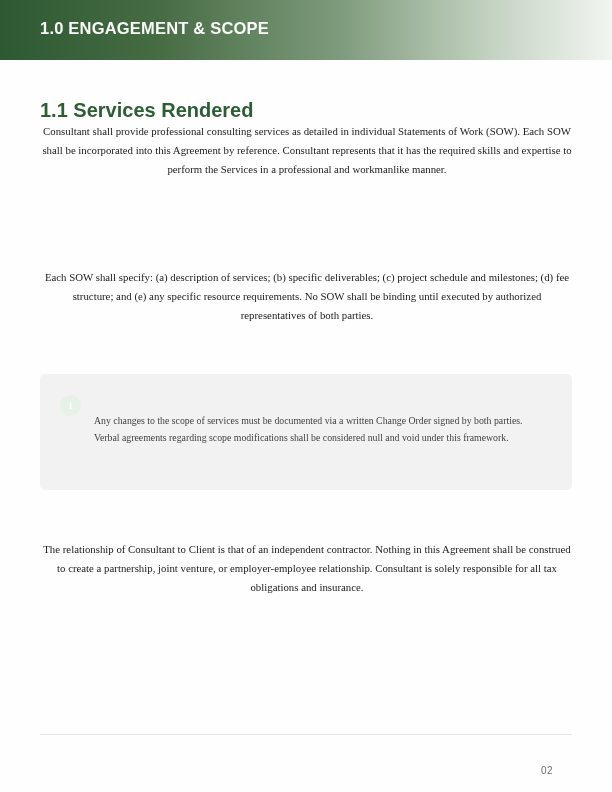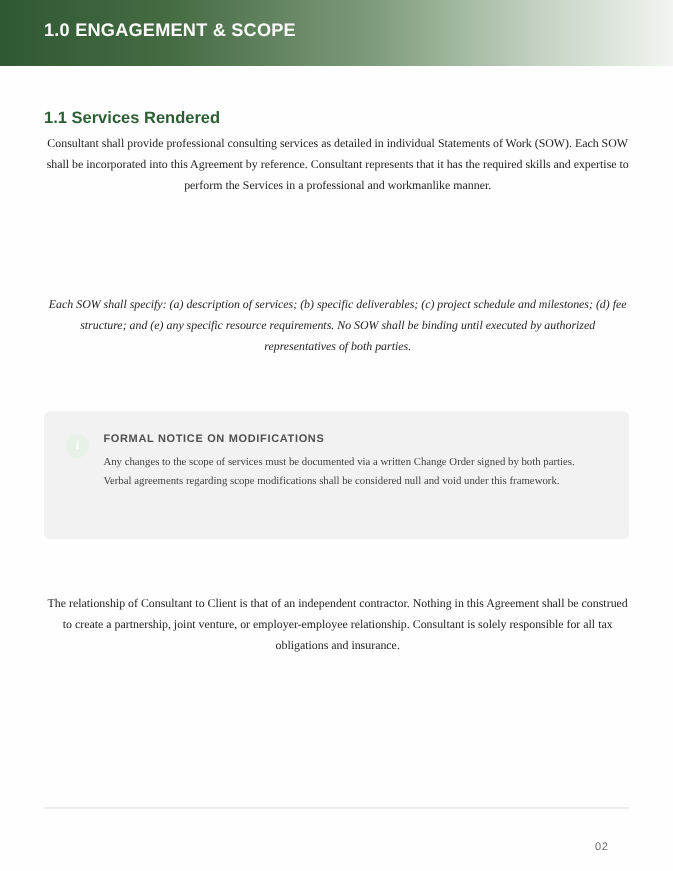--- a/index.html
+++ b/index.html
@@ -24,38 +24,38 @@
     color: #fafafa;
     font-size: 16.5px;
     font-weight: bold;
     letter-spacing: 0.2px;
     font-family: "Liberation Sans", sans-serif;
   }
   .section-heading {
     position: absolute;
     left: 40px;
     color: #2c5e34;
-    font-size: 15px;
+    font-size: 20px;
     font-weight: bold;
     font-family: "Liberation Sans", sans-serif;
   }
   .body-text {
     position: absolute;
     left: 40px;
     width: 534px;
     color: #222222;
     font-size: 10.8px;
     line-height: 19px;
     font-family: "Liberation Serif", serif;
     text-align: center;
   }
   .h-s1 { top: 99px; }
   .p-s1 { top: 122px; }
   .h-s2 { top: 245px; }
-  .p-s2 { top: 268px; font-style: italic; }
+  .p-s2 { top: 268px; }
   .h-s3 { top: 517px; }
   .p-s3 { top: 540px; }
   .callout {
     position: absolute;
     left: 40px; top: 374px;
     width: 532px; height: 116px;
     background: #f2f2f2;
     border-radius: 5px;
   }
   .callout-icon {
@@ -114,21 +114,20 @@
     <div class="header-title">1.0 ENGAGEMENT &amp; SCOPE</div>
   </div>
 
   <div class="section-heading h-s1">1.1 Services Rendered</div>
   <div class="body-text p-s1">Consultant shall provide professional consulting services as detailed in individual Statements of Work (SOW). Each SOW shall be incorporated into this Agreement by reference. Consultant represents that it has the required skills and expertise to perform the Services in a professional and workmanlike manner.</div>
 
   <div class="body-text p-s2">Each SOW shall specify: (a) description of services; (b) specific deliverables; (c) project schedule and milestones; (d) fee structure; and (e) any specific resource requirements. No SOW shall be binding until executed by authorized representatives of both parties.</div>
 
   <div class="callout">
     <div class="callout-icon">i</div>
-    <div class="callout-title">FORMAL NOTICE ON MODIFICATIONS</div>
     <div class="callout-body">Any changes to the scope of services must be documented via a written Change Order signed by both parties. Verbal agreements regarding scope modifications shall be considered null and void under this framework.</div>
   </div>
 
   <div class="body-text p-s3">The relationship of Consultant to Client is that of an independent contractor. Nothing in this Agreement shall be construed to create a partnership, joint venture, or employer-employee relationship. Consultant is solely responsible for all tax obligations and insurance.</div>
 
   <div class="footer-rule"></div>
   <div class="page-number">02</div>
 
 </div>
 

